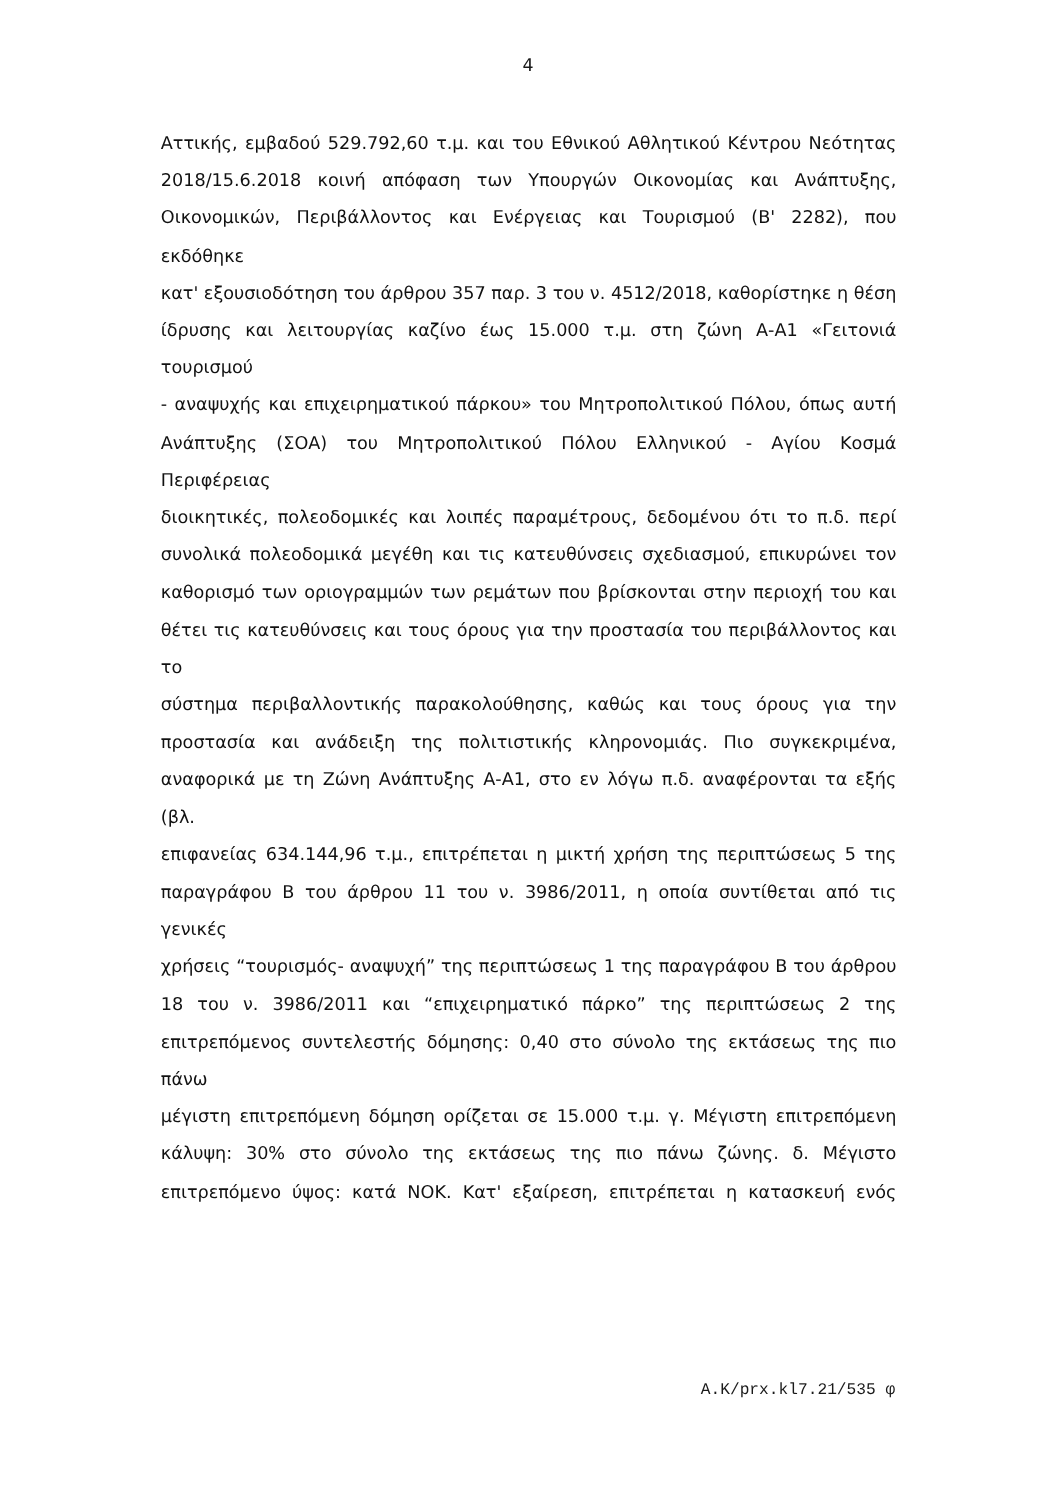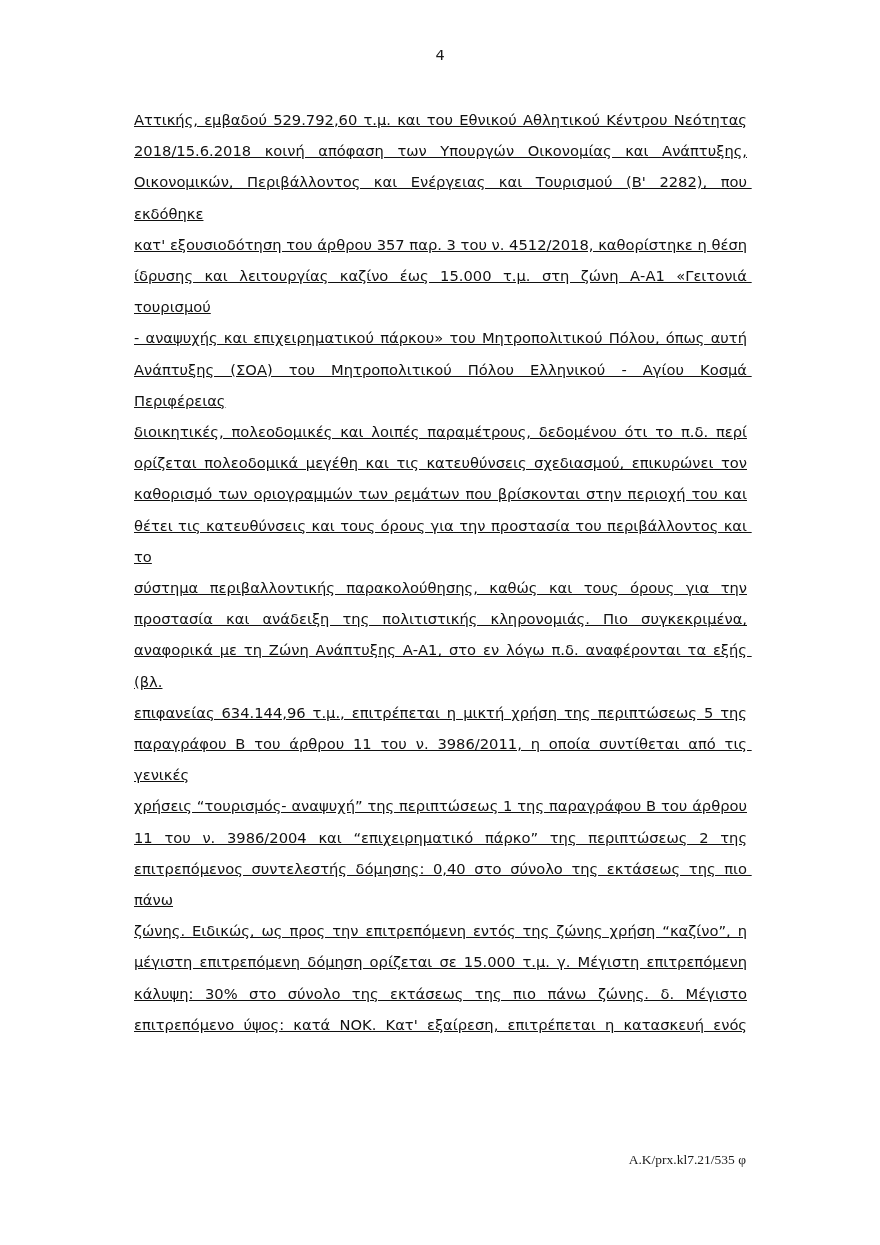--- a/index.html
+++ b/index.html
@@ -41,31 +41,30 @@
     font-family: "DejaVu Sans", sans-serif;
     font-size: 14.7px;
     line-height: 31.2px;
     color: #161616;
     color: #111111;
     text-align: justify;
     text-align-last: justify;
     white-space: pre-wrap;
     letter-spacing: 0px;
     word-spacing: 0px;
-    text-decoration: underline;
   }
   .footer {
     position: absolute;
     left: 0;
     top: 1152px;
     width: 880px;
     padding-right: 134px;
     box-sizing: border-box;
     text-align: right;
-    font-family: Liberation Serif, serif;
+    font-family: Liberation Mono, monospace;
     font-size: 13.5px;
     color: #1a1a1a;
     line-height: 1.2;
   }
 </style>
 </head>
 <body>
 
 <div class="page">
 
@@ -73,32 +72,31 @@
 
   <div class="body-block">
       <div class="doc-line">Αττικής, εμβαδού 529.792,60 τ.μ. και του Εθνικού Αθλητικού Κέντρου Νεότητας</div>
       <div class="doc-line">2018/15.6.2018 κοινή απόφαση των Υπουργών Οικονομίας και Ανάπτυξης,</div>
       <div class="doc-line">Οικονομικών, Περιβάλλοντος και Ενέργειας και Τουρισμού (Β' 2282), που εκδόθηκε</div>
       <div class="doc-line">κατ' εξουσιοδότηση του άρθρου 357 παρ. 3 του ν. 4512/2018, καθορίστηκε η θέση</div>
       <div class="doc-line">ίδρυσης και λειτουργίας καζίνο έως 15.000 τ.μ. στη ζώνη Α-Α1 «Γειτονιά τουρισμού</div>
       <div class="doc-line">- αναψυχής και επιχειρηματικού πάρκου» του Μητροπολιτικού Πόλου, όπως αυτή</div>
       <div class="doc-line">Ανάπτυξης (ΣΟΑ) του Μητροπολιτικού Πόλου Ελληνικού - Αγίου Κοσμά Περιφέρειας</div>
       <div class="doc-line">διοικητικές, πολεοδομικές και λοιπές παραμέτρους, δεδομένου ότι το π.δ. περί</div>
-      <div class="doc-line">ορίζεται πολεοδομικά μεγέθη και τις κατευθύνσεις σχεδιασμού, επικυρώνει τον</div>
+      <div class="doc-line">συνολικά πολεοδομικά μεγέθη και τις κατευθύνσεις σχεδιασμού, επικυρώνει τον</div>
       <div class="doc-line">καθορισμό των οριογραμμών των ρεμάτων που βρίσκονται στην περιοχή του και</div>
       <div class="doc-line">θέτει τις κατευθύνσεις και τους όρους για την προστασία του περιβάλλοντος και το</div>
       <div class="doc-line">σύστημα περιβαλλοντικής παρακολούθησης, καθώς και τους όρους για την</div>
       <div class="doc-line">προστασία και ανάδειξη της πολιτιστικής κληρονομιάς. Πιο συγκεκριμένα,</div>
       <div class="doc-line">αναφορικά με τη Ζώνη Ανάπτυξης Α-Α1, στο εν λόγω π.δ. αναφέρονται τα εξής (βλ.</div>
       <div class="doc-line">επιφανείας 634.144,96 τ.μ., επιτρέπεται η μικτή χρήση της περιπτώσεως 5 της</div>
       <div class="doc-line">παραγράφου Β του άρθρου 11 του ν. 3986/2011, η οποία συντίθεται από τις γενικές</div>
       <div class="doc-line">χρήσεις “τουρισμός- αναψυχή” της περιπτώσεως 1 της παραγράφου Β του άρθρου</div>
-      <div class="doc-line">11 του ν. 3986/2004 και “επιχειρηματικό πάρκο” της περιπτώσεως 2 της</div>
+      <div class="doc-line">18 του ν. 3986/2011 και “επιχειρηματικό πάρκο” της περιπτώσεως 2 της</div>
       <div class="doc-line">επιτρεπόμενος συντελεστής δόμησης: 0,40 στο σύνολο της εκτάσεως της πιο πάνω</div>
-      <div class="doc-line">ζώνης. Ειδικώς, ως προς την επιτρεπόμενη εντός της ζώνης χρήση “καζίνο”, η</div>
       <div class="doc-line">μέγιστη επιτρεπόμενη δόμηση ορίζεται σε 15.000 τ.μ. γ. Μέγιστη επιτρεπόμενη</div>
       <div class="doc-line">κάλυψη: 30% στο σύνολο της εκτάσεως της πιο πάνω ζώνης. δ. Μέγιστο</div>
       <div class="doc-line">επιτρεπόμενο ύψος: κατά ΝΟΚ. Κατ' εξαίρεση, επιτρέπεται η κατασκευή ενός</div>
     </div>
 
   <div class="footer">A.K/prx.kl7.21/535  φ</div>
 
 </div>
 
 </body></html>

